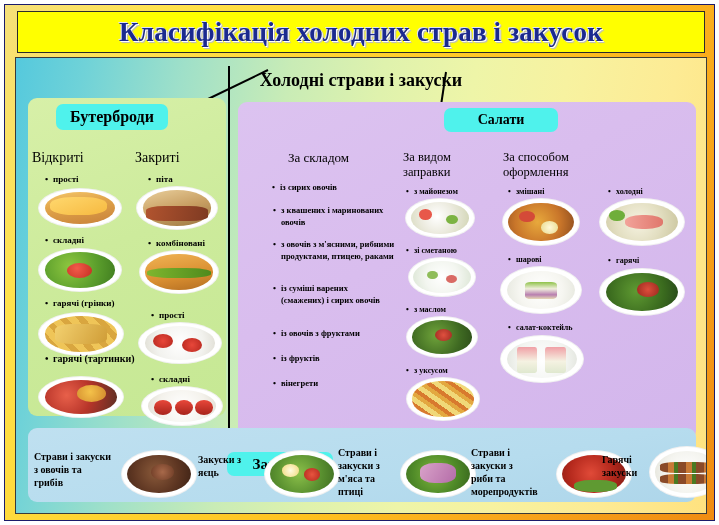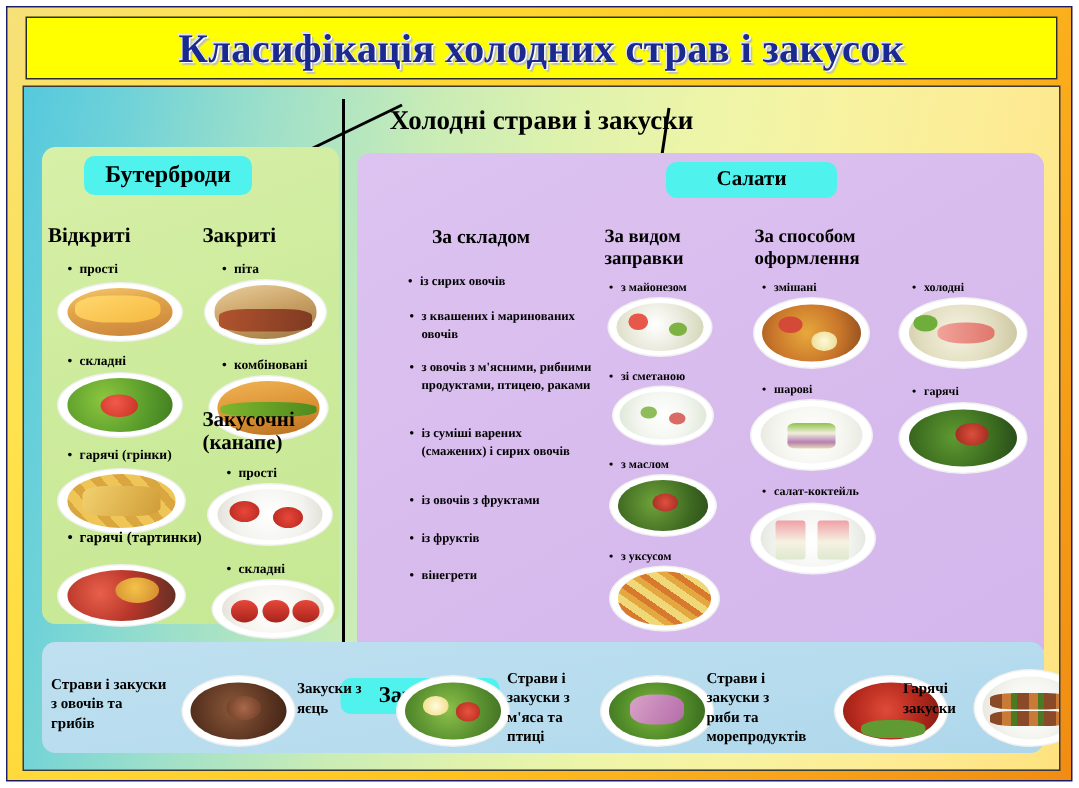--- a/index.html
+++ b/index.html
@@ -96,21 +96,21 @@
     display: flex; align-items: center; justify-content: center;
     white-space: nowrap;
   }
   #node-buterbrody { left: 40px; top: 46px; width: 112px; height: 26px; font-size: 16px; }
   #node-salaty     { left: 428px; top: 50px; width: 114px; height: 24px; font-size: 14px; }
   #node-zakusky    { left: 211px; top: 394px; width: 106px; height: 24px; font-size: 15px; }
 
   
   .col-head {
     position: absolute;
-    font-weight: bold; color: #000;
+    font-weight: normal; color: #000;
     line-height: 15px;
   }
 
   
   .bullet {
     position: absolute;
     font-weight: bold; color: #000;
     line-height: 11.5px;
   }
   .bullet::before {
@@ -216,24 +216,20 @@
       <div class="food" style="left:120px; top:128px; width:82px; height:44px;">
         <i style="background:linear-gradient(165deg,#e9cf9c 0%,#c89f63 50%,#9c7742 100%);"></i>
         <i style="left:12%;top:46%;width:76%;height:34%;background:linear-gradient(100deg,#b2542f,#7e3a22);border-radius:30%;"></i>
       </div>
       <div class="bullet" style="left:140px; top:180px; font-size:9px;">комбіновані</div>
       <div class="food" style="left:123px; top:192px; width:80px; height:44px;">
         <i style="background:linear-gradient(170deg,#f0b455 0%,#d98e30 60%,#b36e22 100%);"></i>
         <i style="left:10%;top:42%;width:80%;height:22%;background:linear-gradient(90deg,#7fb62e,#4f8a1d);border-radius:40%;"></i>
       </div>
 
-      <div class="col-head" style="left:119px; top:215px; font-size:14px;">
-        <div>Закусочні</div>
-        <div>(канапе)</div>
-      </div>
       <div class="bullet" style="left:143px; top:252px; font-size:9px;">прості</div>
       <div class="food" style="left:122px; top:264px; width:84px; height:42px;">
         <i style="background:radial-gradient(circle at 50% 50%,#ffffff 0%,#f2f2ee 60%,#dedcd2 100%);"></i>
         <i style="left:18%;top:28%;width:24%;height:34%;background:radial-gradient(circle,#e8473a,#b5271e);"></i>
         <i style="left:52%;top:38%;width:24%;height:34%;background:radial-gradient(circle,#e8473a,#b5271e);"></i>
       </div>
       <div class="bullet" style="left:143px; top:316px; font-size:9px;">складні</div>
       <div class="food" style="left:125px; top:328px; width:82px; height:40px;">
         <i style="background:radial-gradient(circle at 50% 55%,#ffffff 0%,#f4f2ec 60%,#e0ddd3 100%);"></i>
         <i style="left:16%;top:36%;width:22%;height:36%;background:linear-gradient(180deg,#e8473a,#a8241c);"></i>

